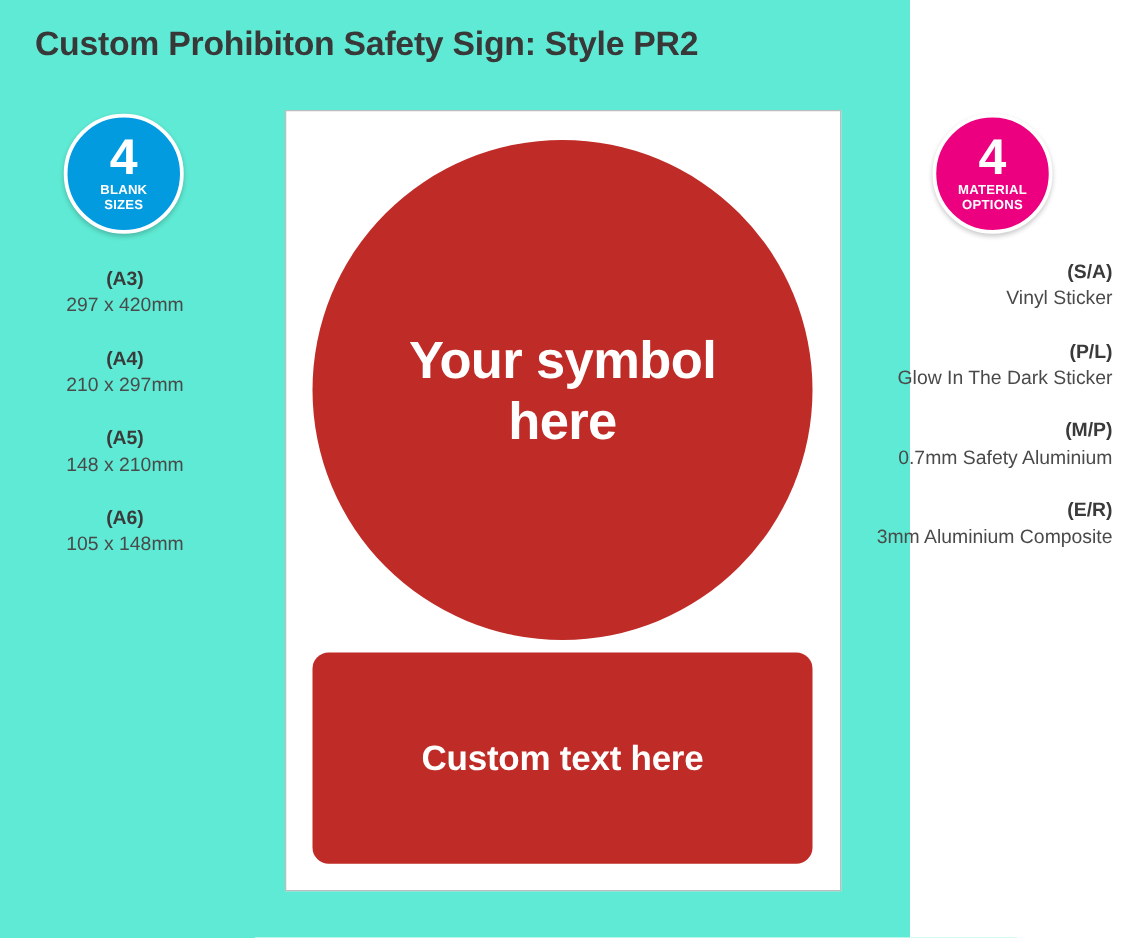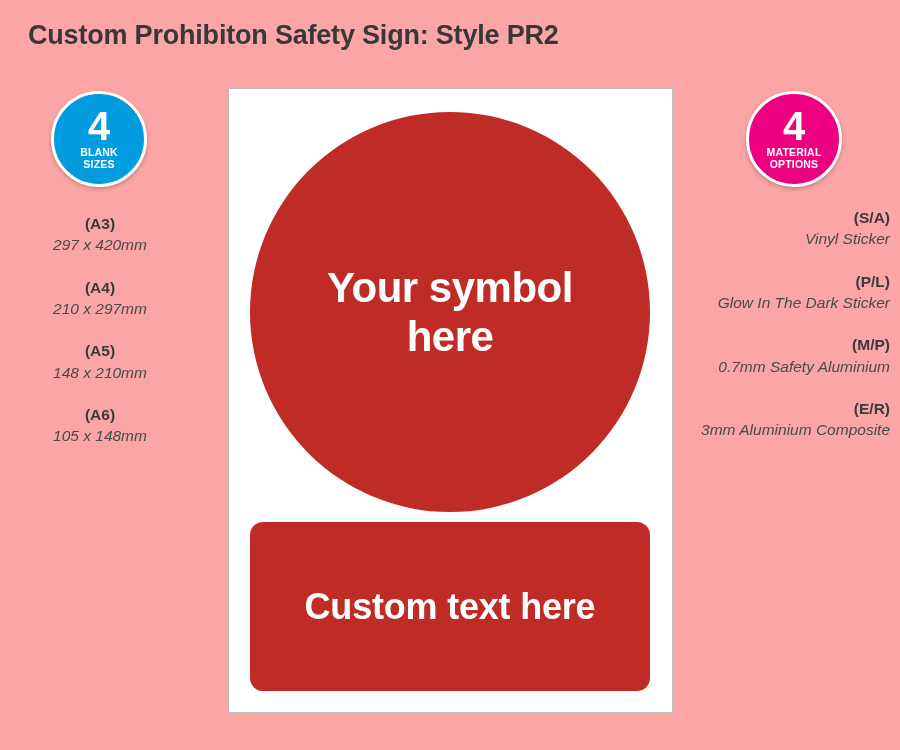--- a/index.html
+++ b/index.html
@@ -7,23 +7,23 @@
   html, body {
     width: 900px;
     height: 750px;
     background: #ffffff;
     font-family: "Liberation Sans", sans-serif;
     overflow: hidden;
   }
 
   #page {
     position: relative;
-    width: 900px;
+    width: 728px;
     height: 750px;
-    background: #fca5a5;
+    background: #5eead4;
   }
 
   
   .page-title {
     position: absolute;
     left: 28px;
     top: 20px;
     font-size: 27px;
     font-weight: bold;
     color: #383838;
@@ -79,21 +79,20 @@
     font-size: 15.5px;
     font-weight: bold;
     color: #3a3a3a;
     line-height: 1.5;
   }
   .option-desc {
     font-size: 15.5px;
     font-weight: normal;
     color: #4a4a4a;
     line-height: 1.32;
-    font-style: italic;
   }
 
   
   .sign {
     position: absolute;
     left: 228px;
     top: 88px;
     width: 445px;
     height: 625px;
     background: #ffffff;
@@ -131,21 +130,21 @@
     height: 169px;
     background: #bf2b26;
     border-radius: 13px;
     display: flex;
     align-items: center;
     justify-content: center;
   }
 
   .sign-textbox-label {
     color: #ffffff;
-    font-size: 36px;
+    font-size: 28px;
     font-weight: bold;
     letter-spacing: -0.2px;
   }
 </style>
 </head>
 <body>
 
 <div id="page">
 
   <div class="page-title">Custom Prohibiton Safety Sign: Style PR2</div>

